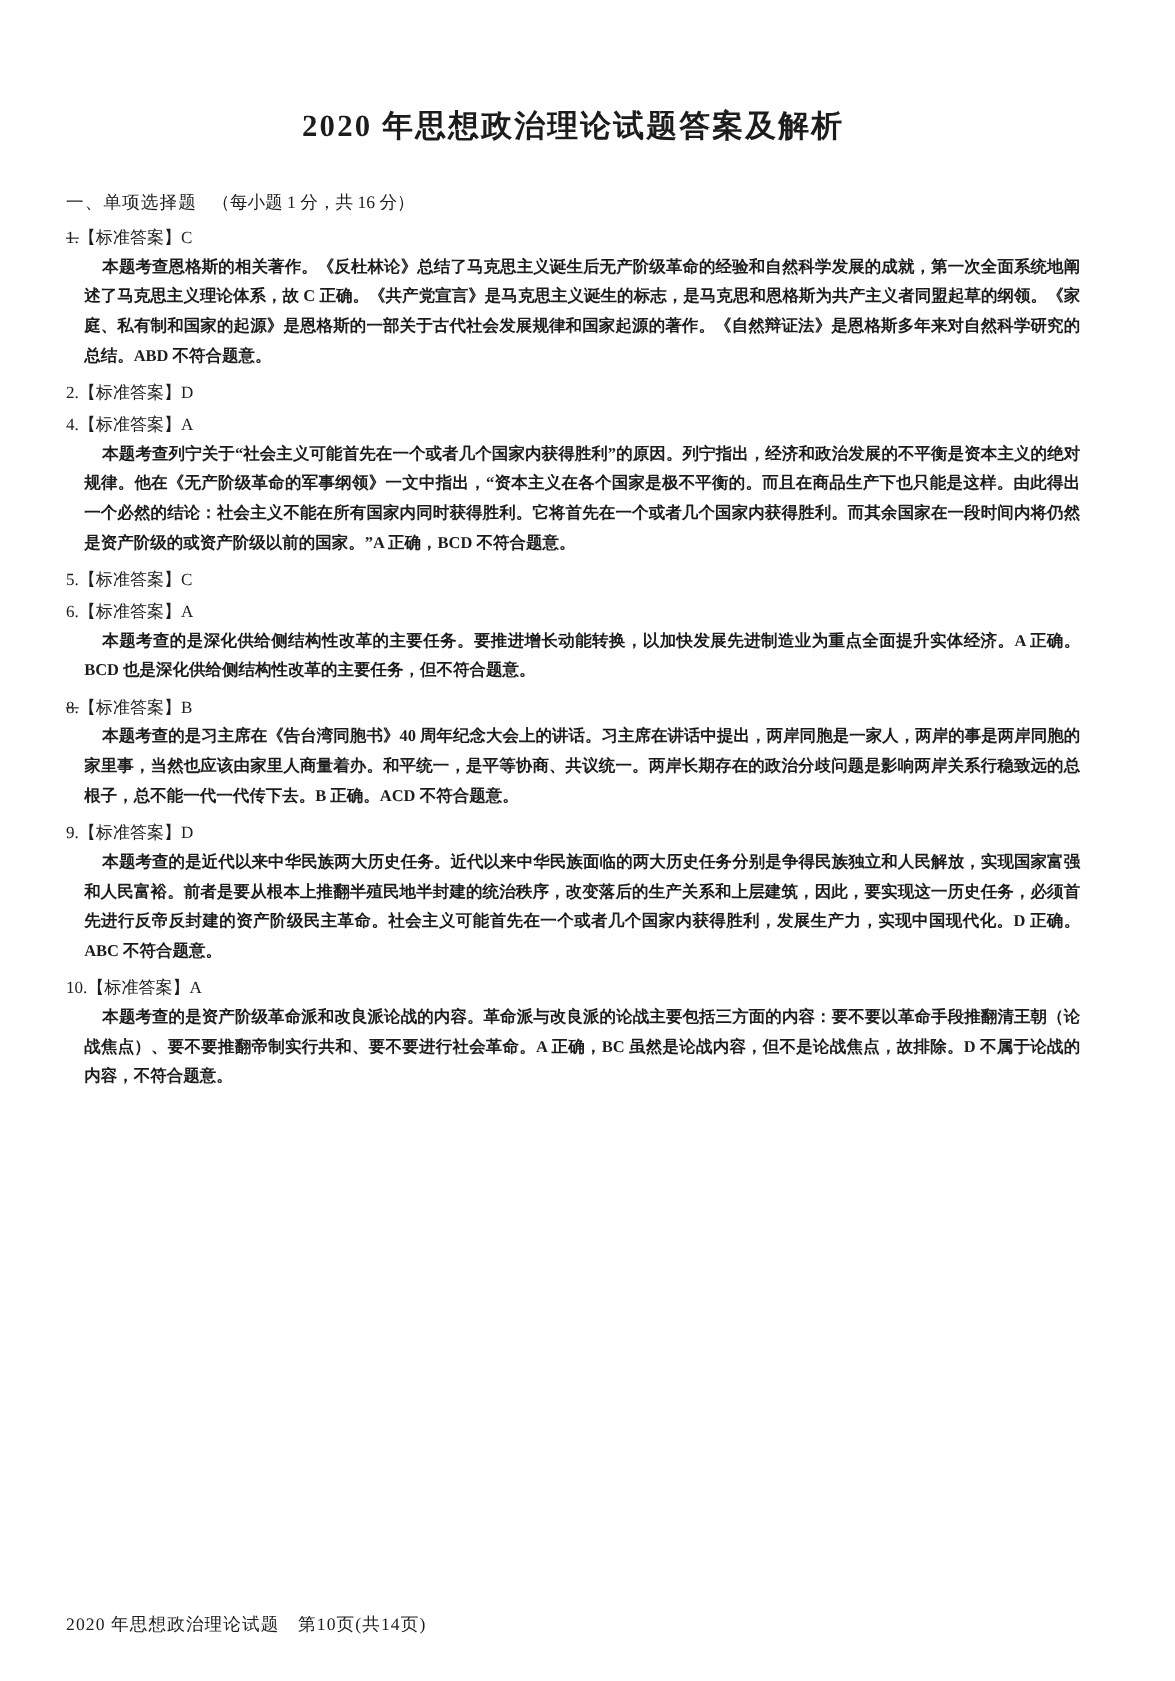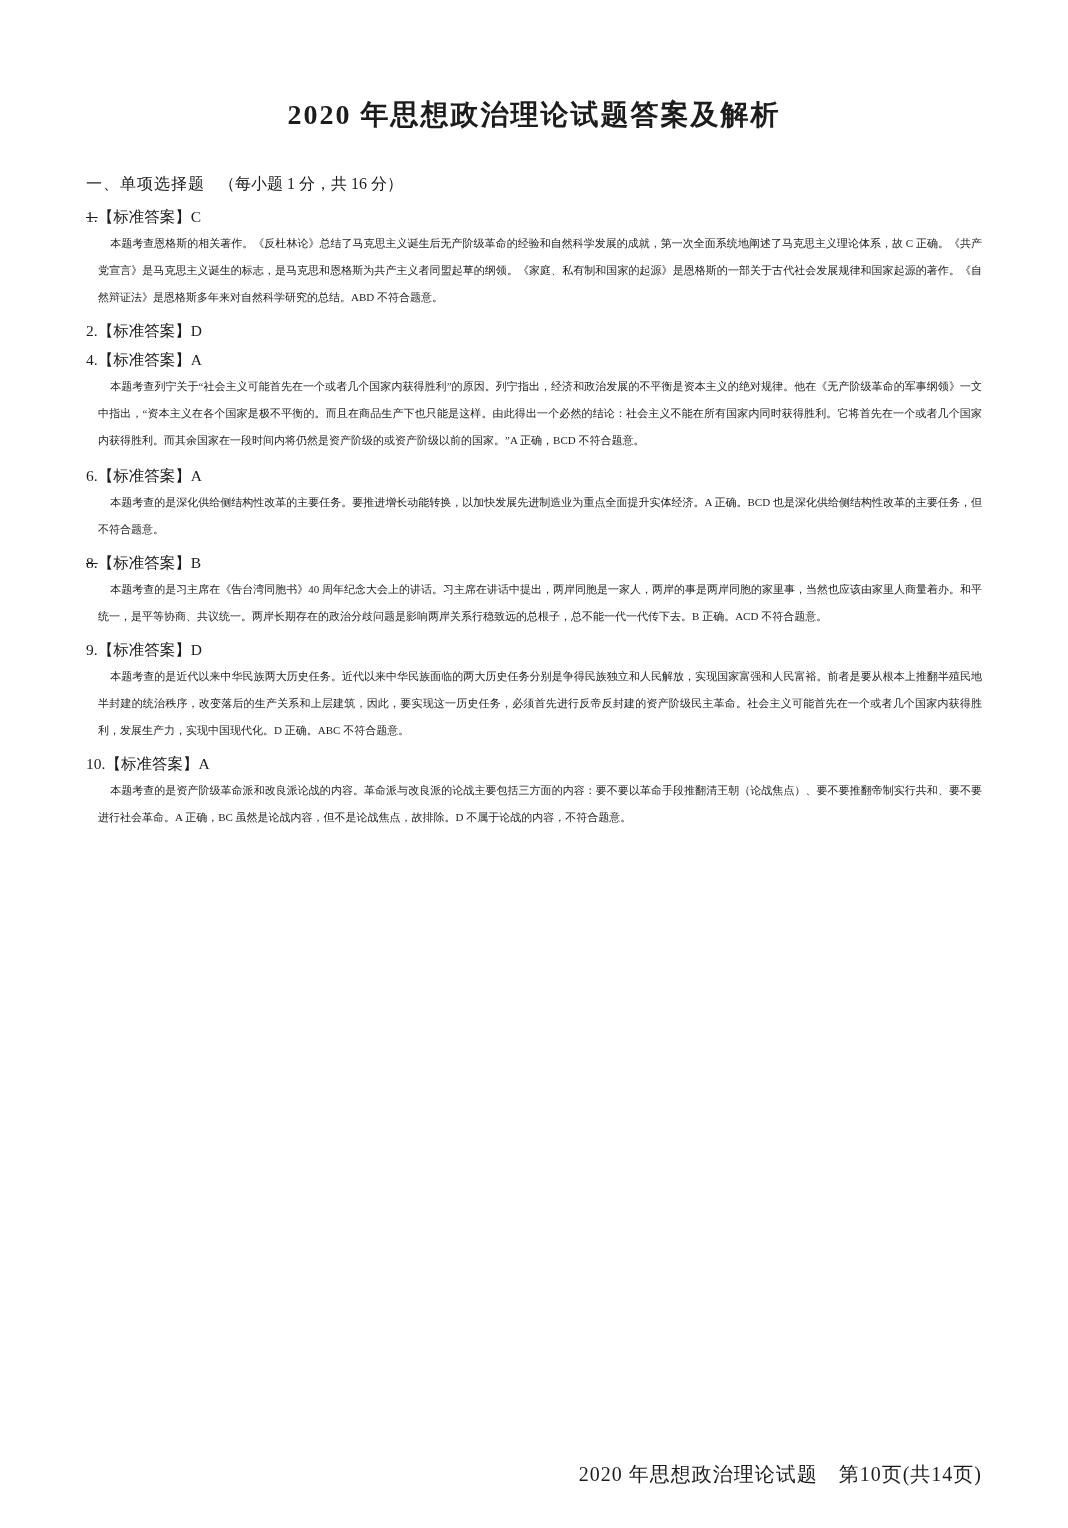--- a/index.html
+++ b/index.html
@@ -11,21 +11,21 @@
     width: 1068px;
     min-height: 1528px;
     font-family: "Liberation Serif", "DejaVu Serif", serif;
     color: #1c1c1c;
     position: relative;
   }
   .page {
     box-sizing: border-box;
     width: 1068px;
     min-height: 1528px;
-    padding: 96px 86px 40px 86px;
+    padding: 96px 86px 40px 60px;
     display: flex;
     flex-direction: column;
   }
   .doc-title {
     text-align: center;
     font-size: 28px;
     font-weight: bold;
     letter-spacing: 2px;
     margin: 0 0 40px 0;
   }
@@ -47,29 +47,30 @@
     font-size: 15.5px;
     font-weight: normal;
     line-height: 27px;
   }
   .question.struck .qnum {
     text-decoration: line-through;
   }
   .explanation {
     margin: 0 0 4px 1.1em;
     text-indent: 1.1em;
-    font-size: 11px;
+    font-size: 15px;
     line-height: 27px;
     text-align: justify;
+    font-weight: bold;
   }
   .page-footer {
     margin-top: auto;
     padding-top: 14px;
-    text-align: right;
-    font-size: 20px;
+    text-align: left;
+    font-size: 16px;
     letter-spacing: 1px;
   }
 </style>
 </head>
 <body>
 
 <div class="page">
 
   <h1 class="doc-title">2020 年思想政治理论试题答案及解析</h1>
 
@@ -86,20 +87,21 @@
     <div class="answer-line"><span class="qnum">2.</span><span class="qlabel">【标准答案】</span><span class="qans">D</span></div>
   </div>
 
 
   <div class="question">
     <div class="answer-line"><span class="qnum">4.</span><span class="qlabel">【标准答案】</span><span class="qans">A</span></div>
     <p class="explanation">本题考查列宁关于“社会主义可能首先在一个或者几个国家内获得胜利”的原因。列宁指出，经济和政治发展的不平衡是资本主义的绝对规律。他在《无产阶级革命的军事纲领》一文中指出，“资本主义在各个国家是极不平衡的。而且在商品生产下也只能是这样。由此得出一个必然的结论：社会主义不能在所有国家内同时获得胜利。它将首先在一个或者几个国家内获得胜利。而其余国家在一段时间内将仍然是资产阶级的或资产阶级以前的国家。”A 正确，BCD 不符合题意。</p>
   </div>
 
   <div class="question">
+    <div class="answer-line"><span class="qnum">5.</span><span class="qlabel">【标准答案】</span><span class="qans">C</span></div>
   </div>
 
   <div class="question">
     <div class="answer-line"><span class="qnum">6.</span><span class="qlabel">【标准答案】</span><span class="qans">A</span></div>
     <p class="explanation">本题考查的是深化供给侧结构性改革的主要任务。要推进增长动能转换，以加快发展先进制造业为重点全面提升实体经济。A 正确。BCD 也是深化供给侧结构性改革的主要任务，但不符合题意。</p>
   </div>
 
 
   <div class="question struck">
     <div class="answer-line"><span class="qnum">8.</span><span class="qlabel">【标准答案】</span><span class="qans">B</span></div>

